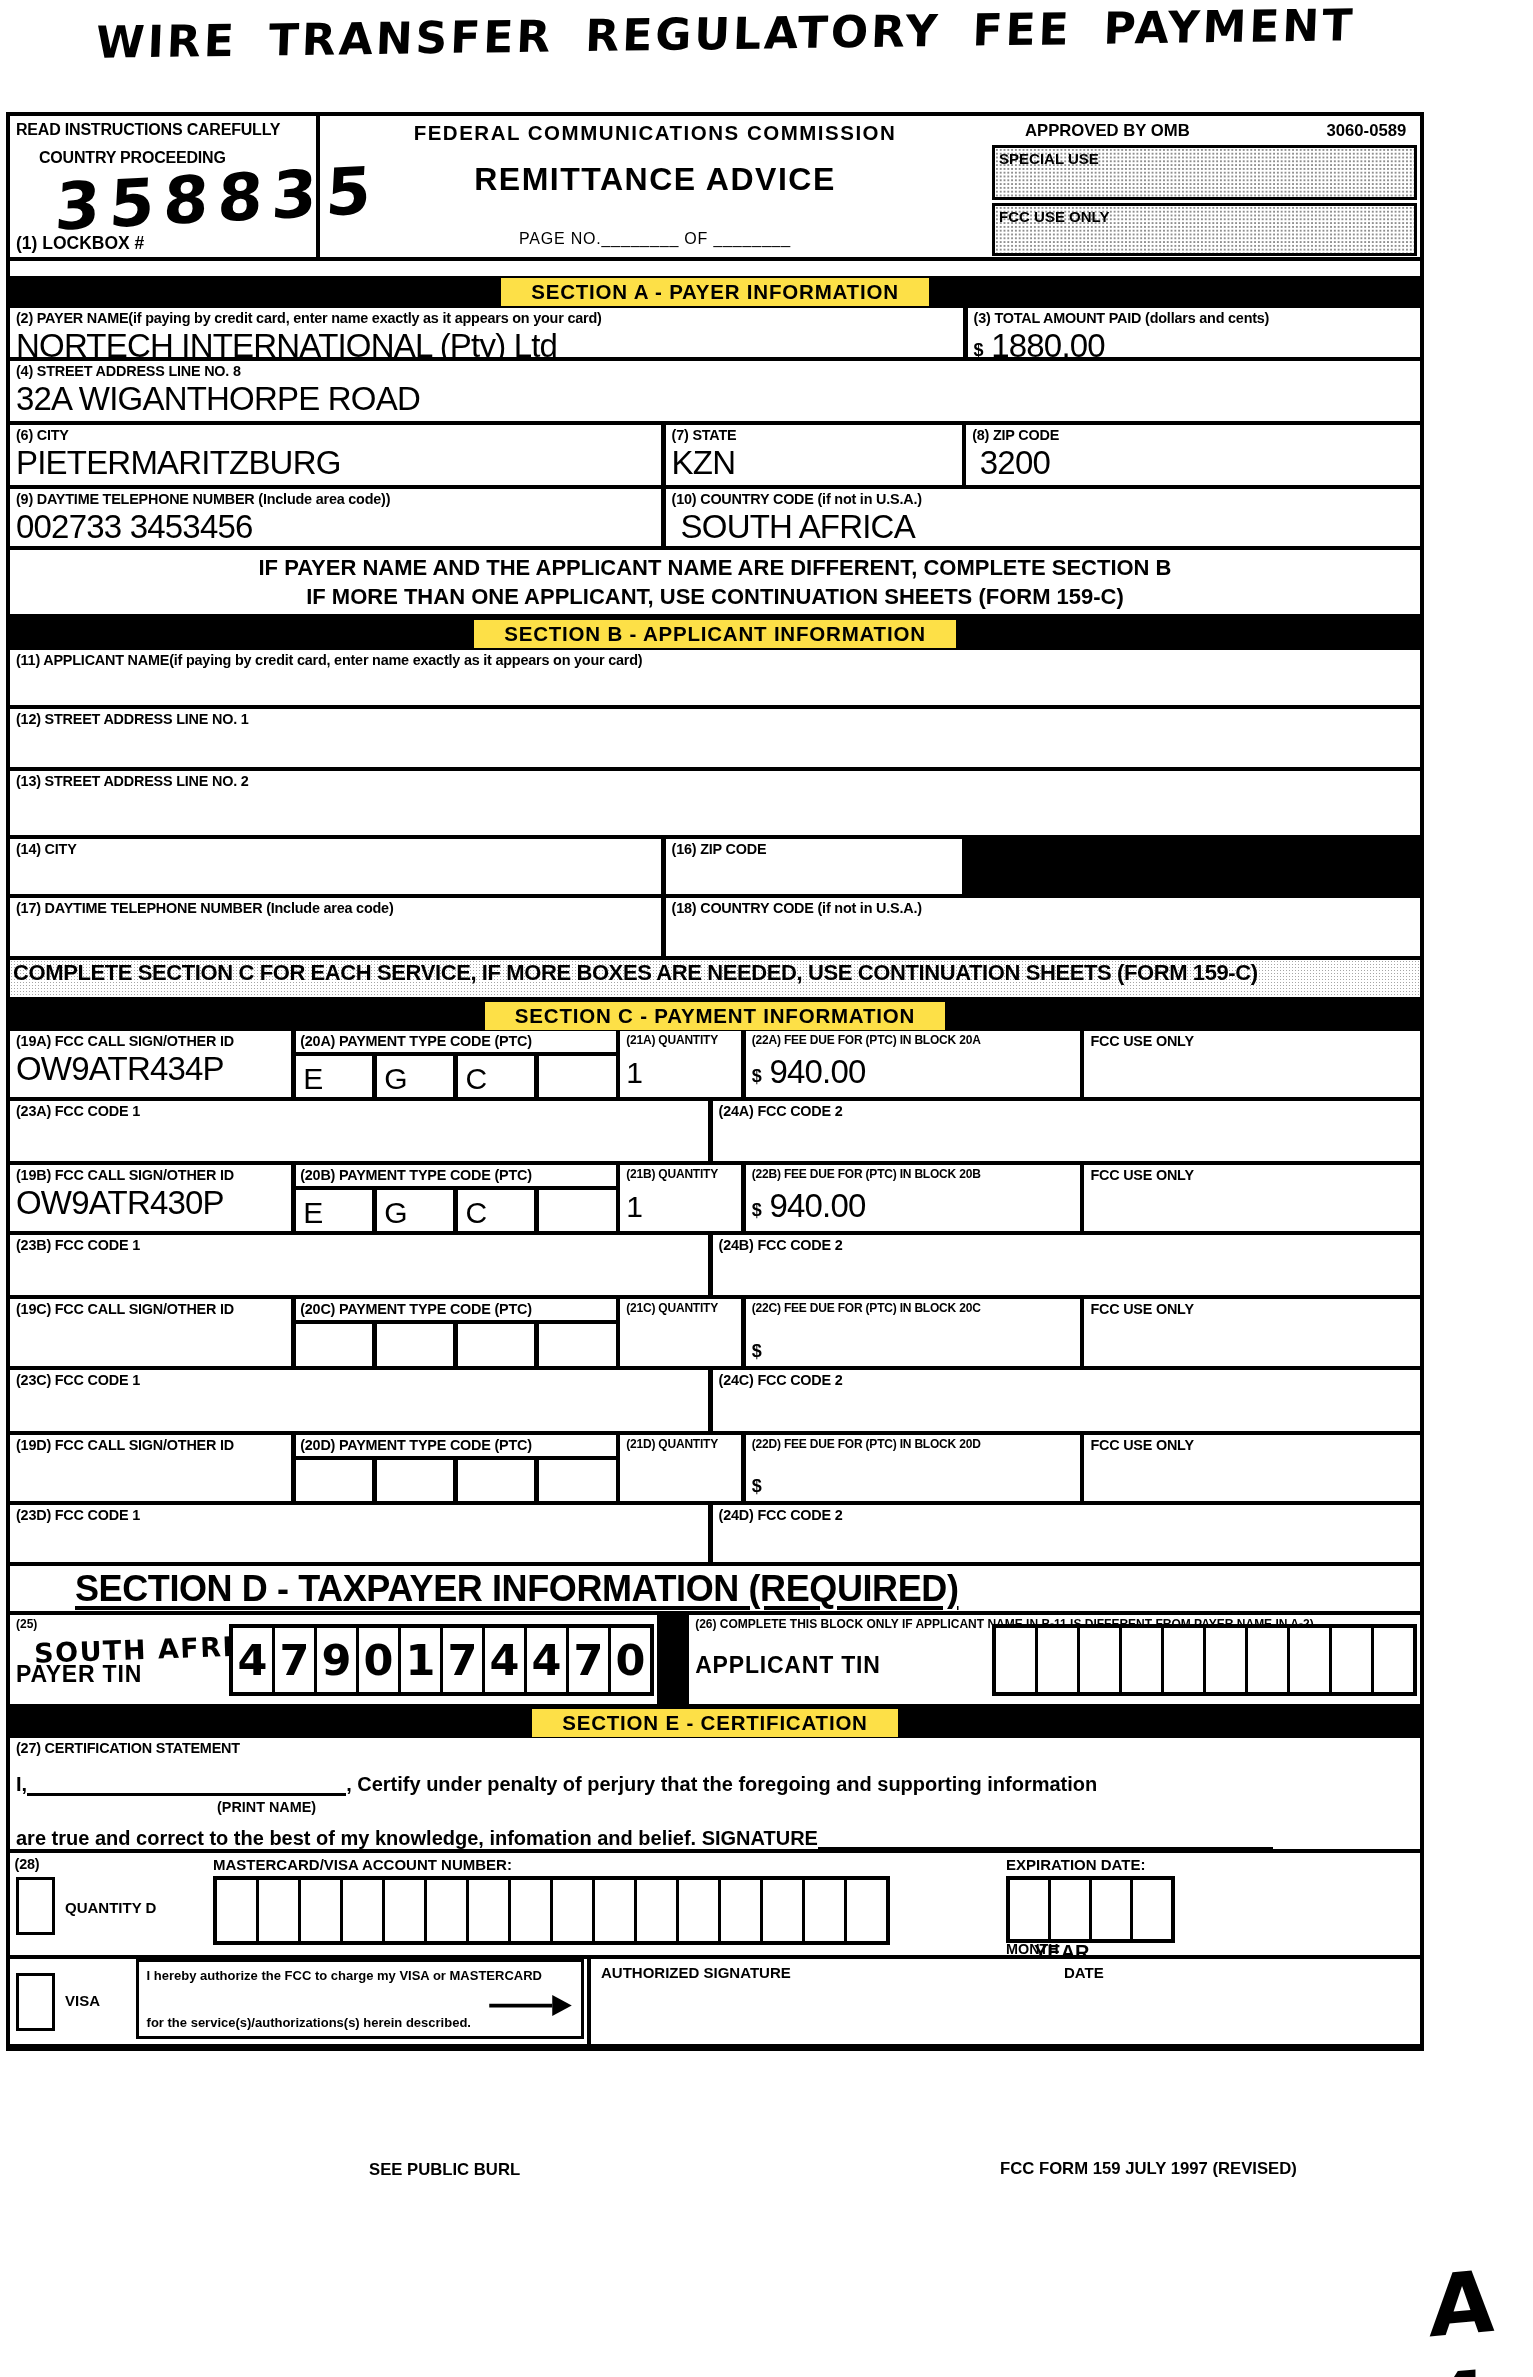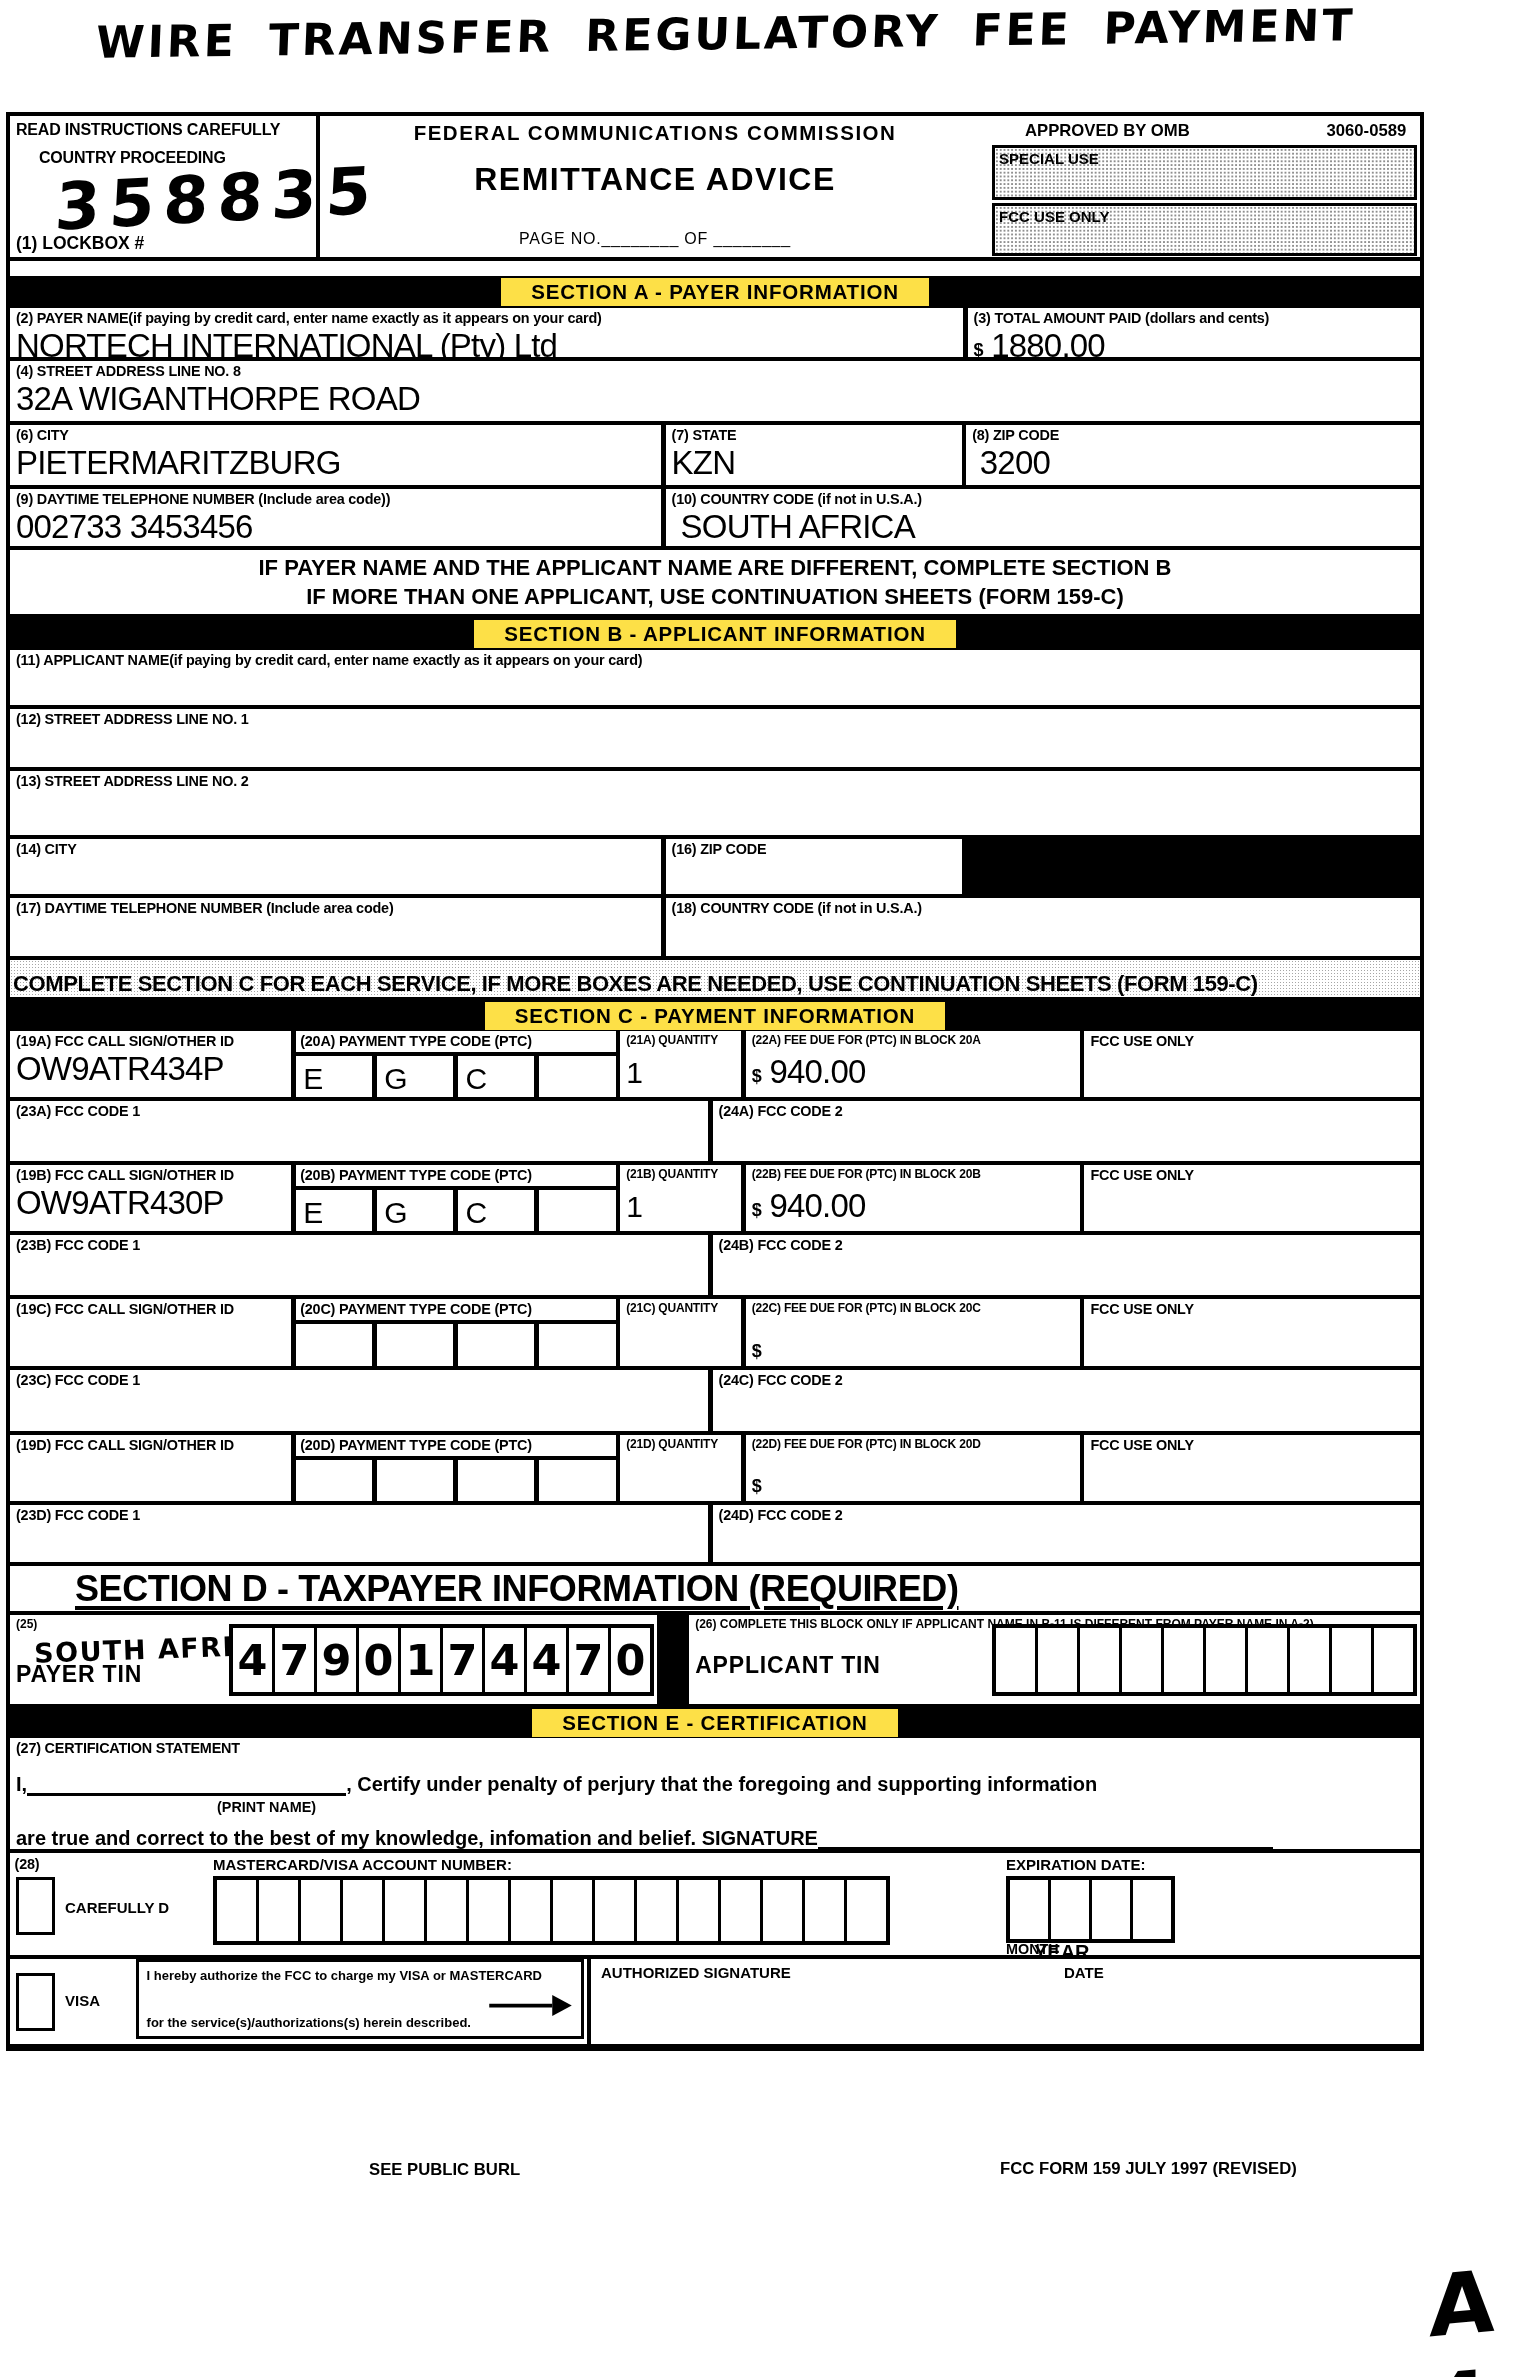--- a/index.html
+++ b/index.html
@@ -29,21 +29,21 @@
   .bar{height:32px;background:#000;display:flex;align-items:center;justify-content:center}
   .bar-label{background:#fde047;font-size:20.5px;font-weight:bold;letter-spacing:0.8px;padding:2.3px 30px;white-space:nowrap}
   .row{display:grid;column-gap:4.6px;background:#000;border-bottom:4.6px solid #000;box-sizing:border-box}
   .row:last-child{border-bottom:none}
   .cell{background:#fff;padding:2.3px 6px;position:relative;overflow:hidden}
   .lbl{font-size:14.4px;font-weight:bold;letter-spacing:-0.2px;white-space:nowrap}
   .lbl-sm{font-size:12px;font-weight:bold;white-space:nowrap}
   .val{font-size:33px;letter-spacing:-0.8px;white-space:nowrap;line-height:1;margin-top:3px}
   .cur{font-size:18px;font-weight:bold;vertical-align:1.5px}
   .banner{height:68px;border-bottom:4.6px solid #000;text-align:center;font-weight:bold;font-size:22px;display:flex;flex-direction:column;justify-content:center;row-gap:3px;box-sizing:border-box}
-  .banner-c{height:41px;border-bottom:4.6px solid #000;display:flex;align-items:flex-end;font-weight:bold;font-size:22px;padding-left:3px;white-space:nowrap;box-sizing:border-box;letter-spacing:-0.4px}
+  .banner-c{height:41px;border-bottom:4.6px solid #000;display:flex;align-items:flex-start;font-weight:bold;font-size:22px;padding-left:3px;white-space:nowrap;box-sizing:border-box;letter-spacing:-0.4px}
   .ptc-cell{padding:0;display:flex;flex-direction:column}
   .ptc-label{padding:2.3px 4.6px}
   .ptc-boxes{flex:1;display:grid;grid-template-columns:repeat(4,1fr);column-gap:4.6px;background:#000;border-top:4.6px solid #000}
   .ptc-box{background:#fff;display:flex;align-items:flex-end;padding:0 0 3px 7.6px;font-size:30px;line-height:1}
   .secd-head{height:49px;border-bottom:4.6px solid #000;display:flex;align-items:center;padding-left:65px;box-sizing:border-box}
   .secd-title{font-size:36px;font-weight:bold;text-decoration:underline;text-decoration-thickness:3.8px;text-underline-offset:5.3px;white-space:nowrap;letter-spacing:-0.4px}
   .tin-strip{display:flex;border:4.6px solid #000;background:#fff}
   .tin-box{width:39px;height:64px;border-left:3.8px solid #000;display:flex;align-items:center;justify-content:center;background:#fff}
   .tin-box:first-child{border-left:none}
   .tin-digit{font-size:43px}
@@ -419,21 +419,21 @@
         <div class="cert-line" style="margin-top:12px">
           <span>are true and correct to the best of my knowledge, infomation and belief. SIGNATURE</span><span class="blank" style="width:455px"></span>
         </div>
       </div>
     </div>
 
     <div class="row" style="height:106px;grid-template-columns:1fr">
       <div class="cell">
         <div class="lbl" style="position:absolute;left:4.6px;top:3px">(28)</div>
         <div class="checkbox" style="left:6px;top:24px"></div>
-        <div class="flabel" style="left:55px;top:46px">CAREFULLY D</div>
+        <div class="flabel" style="left:55px;top:46px">QUANTITY D</div>
         <div class="flabel" style="left:203px;top:3px">MASTERCARD/VISA ACCOUNT NUMBER:</div>
         <div class="boxes-strip" style="left:203px;top:23px">
           <div class="digit-box" style="width:39px;height:61px"></div>
           <div class="digit-box" style="width:39px;height:61px"></div>
           <div class="digit-box" style="width:39px;height:61px"></div>
           <div class="digit-box" style="width:39px;height:61px"></div>
           <div class="digit-box" style="width:39px;height:61px"></div>
           <div class="digit-box" style="width:39px;height:61px"></div>
           <div class="digit-box" style="width:39px;height:61px"></div>
           <div class="digit-box" style="width:39px;height:61px"></div>

